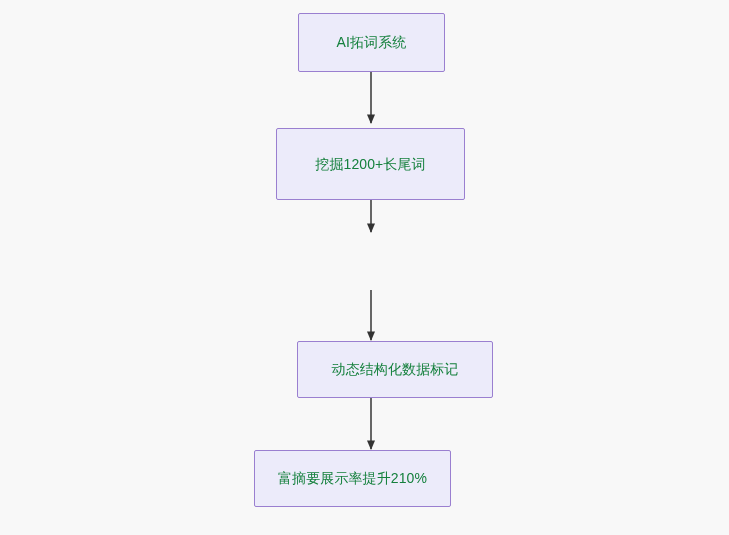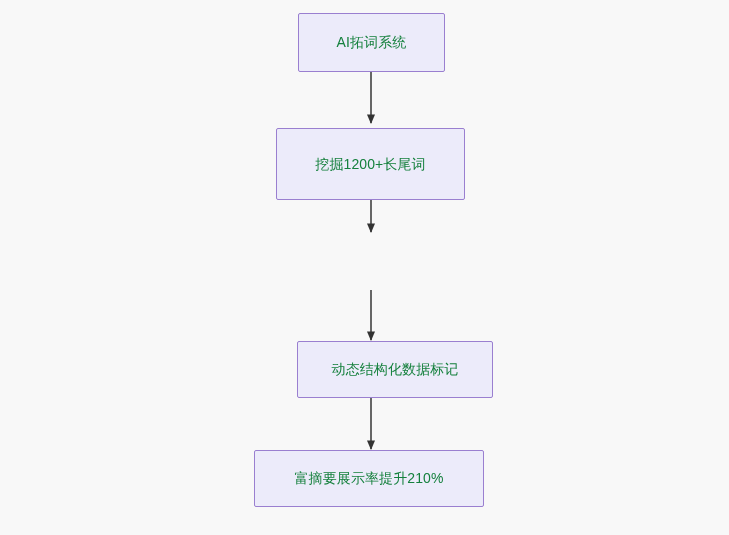--- a/index.html
+++ b/index.html
@@ -41,21 +41,21 @@
     font-size: 14px;
     line-height: 1.2;
     letter-spacing: 0.1px;
     white-space: nowrap;
   }
   
   #node-0 { left: 298px; top: 13px;  width: 147px; height: 59px; }
   #node-1 { left: 276px; top: 128px; width: 189px; height: 72px; }
   #node-2 { left: 261px; top: 233px; width: 220px; height: 57px; }
   #node-3 { left: 264px; top: 341px; width: 196px; height: 57px; margin-left: 33px; }
-  #node-4 { left: 254px; top: 450px; width: 230px; height: 57px; }
+  #node-4 { left: 254px; top: 450px; width: 197px; height: 57px; }
 </style>
 </head>
 <body>
 
 <div id="diagram-canvas">
 
   <svg class="edge-layer" viewBox="0 0 729 535" width="729" height="535">
     <defs>
       <marker id="arrowhead" markerWidth="10" markerHeight="8" refX="8.6" refY="4" orient="auto" markerUnits="userSpaceOnUse">
         <path d="M0,0 L9.5,4 L0,8 z" fill="#333333"></path>

